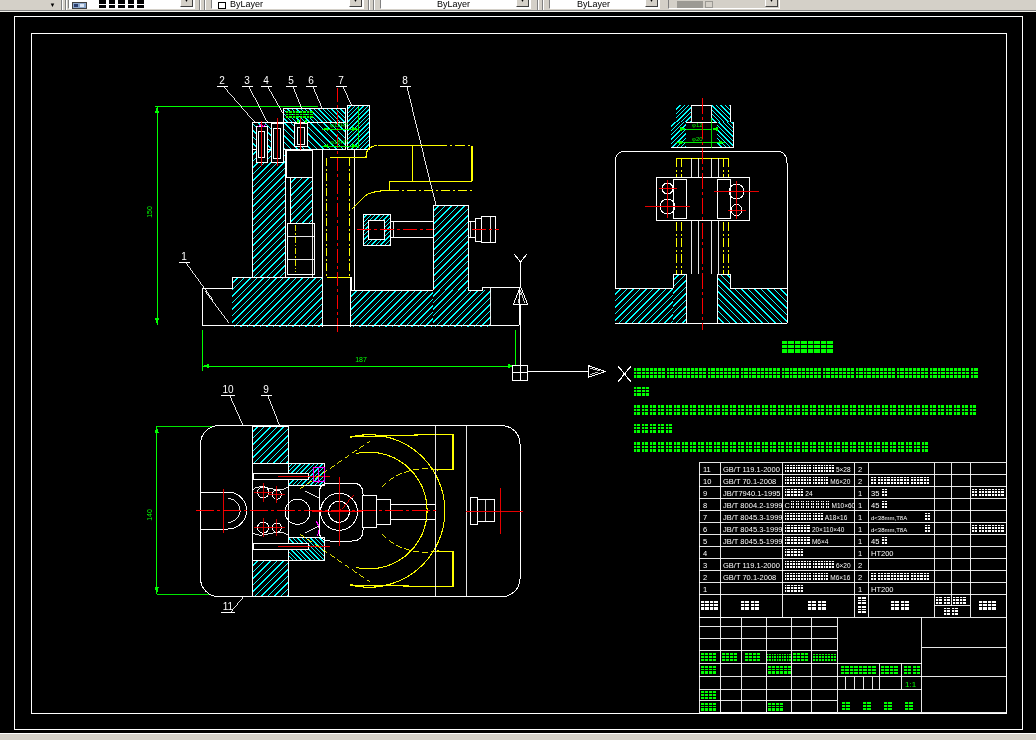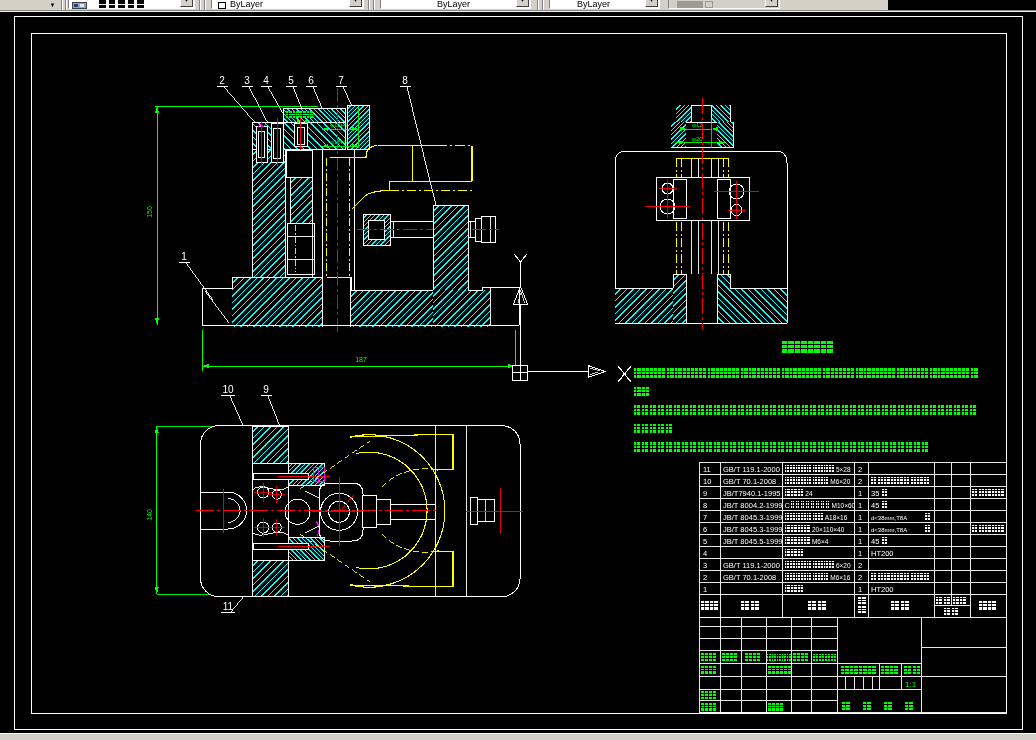--- a/index.html
+++ b/index.html
@@ -1,15 +1,15 @@
 <!DOCTYPE html>
 <html><head><meta charset="utf-8"><style>
 html,body{margin:0;padding:0;background:#000;width:1036px;height:740px;overflow:hidden}
 *{box-sizing:border-box}
-.tb{position:absolute;left:0;top:0;width:888px;height:10px;background:#d4d0c8}
+.tb{position:absolute;left:0;top:0;width:1036px;height:10px;background:#d4d0c8}
 .tbline1{position:absolute;left:0;top:10px;width:1036px;height:1px;background:#848484}
 .tbline2{position:absolute;left:0;top:11px;width:1036px;height:1px;background:#f2f1ec}
 .bb{position:absolute;left:0;top:733px;width:1036px;height:7px;background:#d4d0c8;border-top:1px solid #fff}
 .combo{position:absolute;top:-12px;height:21px;background:#fff;border:1px solid;border-color:#808080 #fff #fff #808080}
 .combod{position:absolute;top:-12px;height:21px;background:#d4d0c8;border:1px solid;border-color:#808080 #fff #fff #808080}
 .cbtn{position:absolute;top:3px;right:1px;width:13px;height:15px;background:#d4d0c8;border:1px solid;border-color:#fff #404040 #404040 #fff;font-size:7px;text-align:center;line-height:14px;color:#000;font-family:"Liberation Sans",sans-serif}
 .sep{position:absolute;top:0;width:2px;height:10px;border-left:1px solid #808080;border-right:1px solid #fff}
 .txt{position:absolute;font-family:"Liberation Sans",sans-serif;font-size:9px;color:#000}
 </style></head><body>
 <div class="tb">

